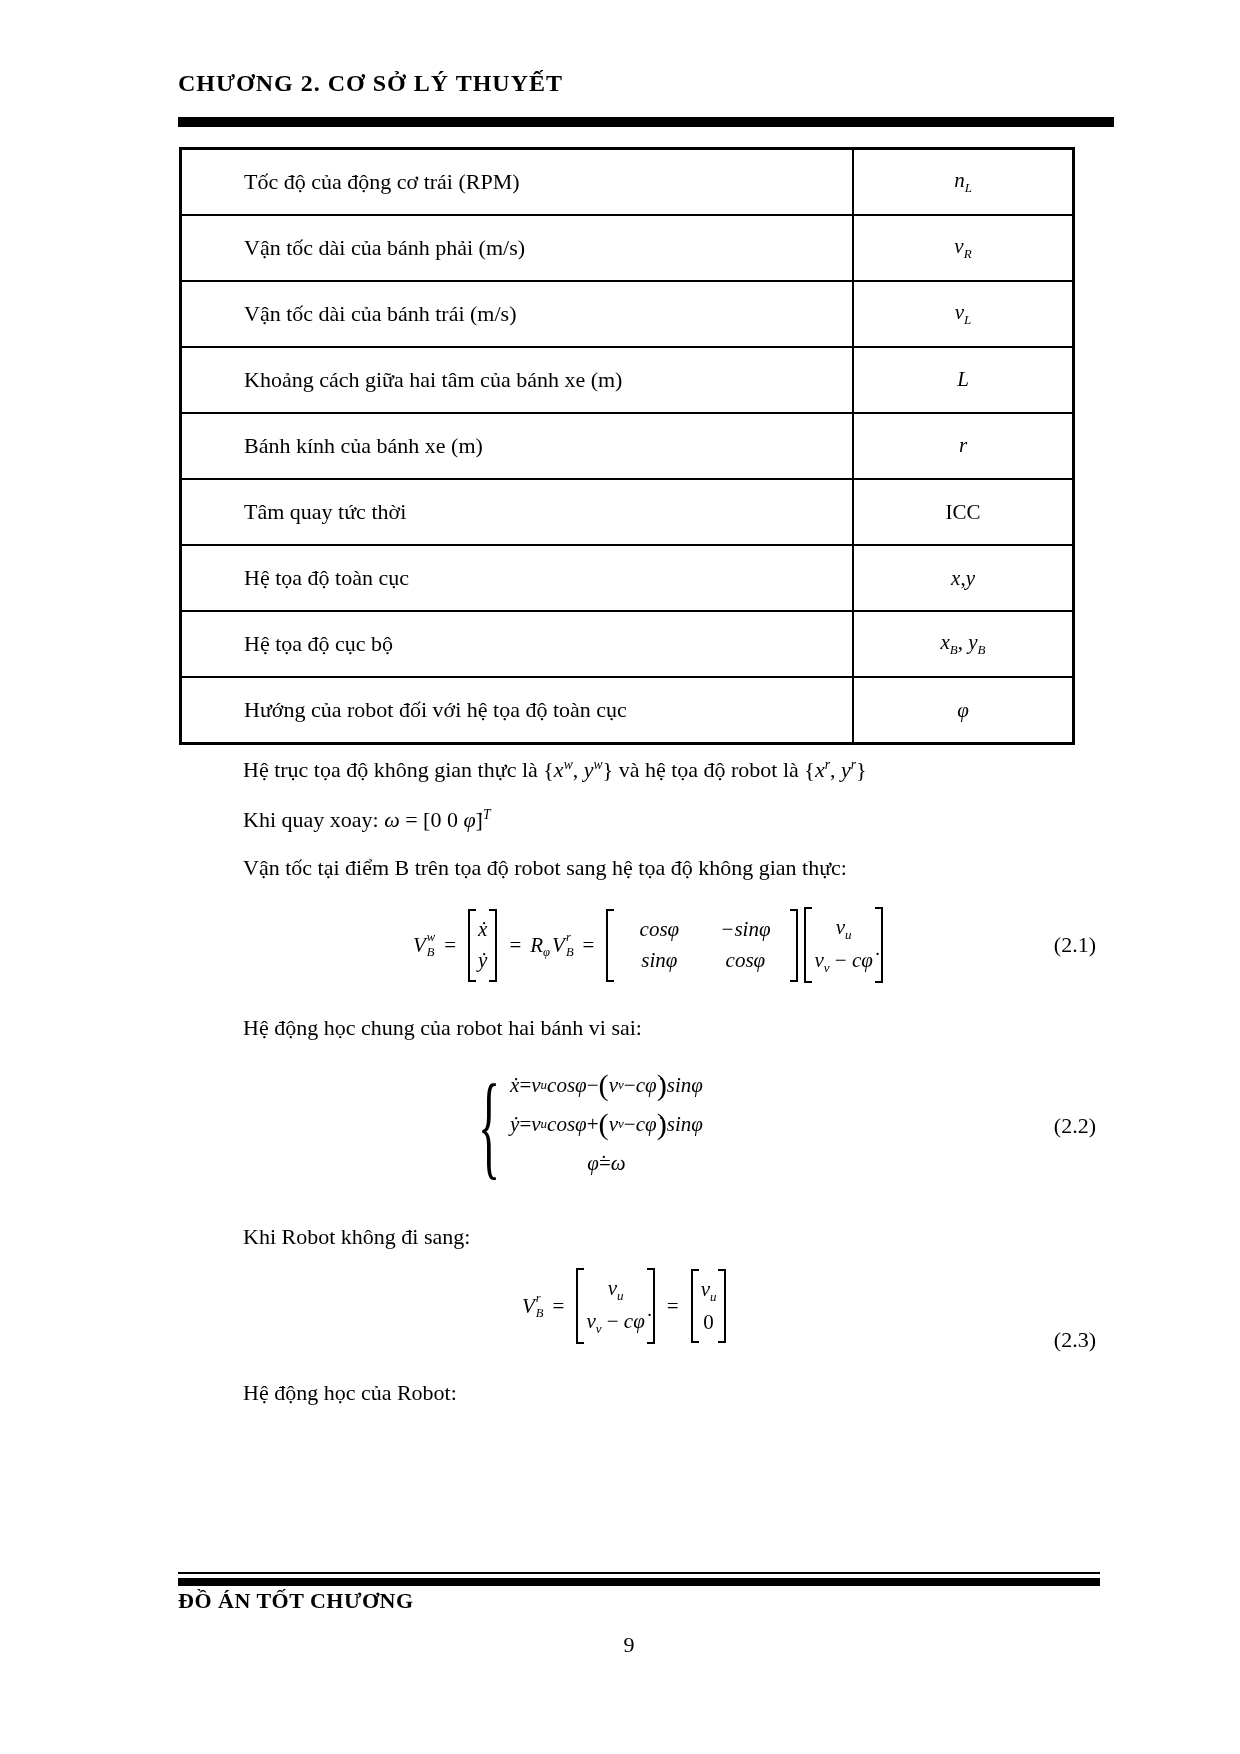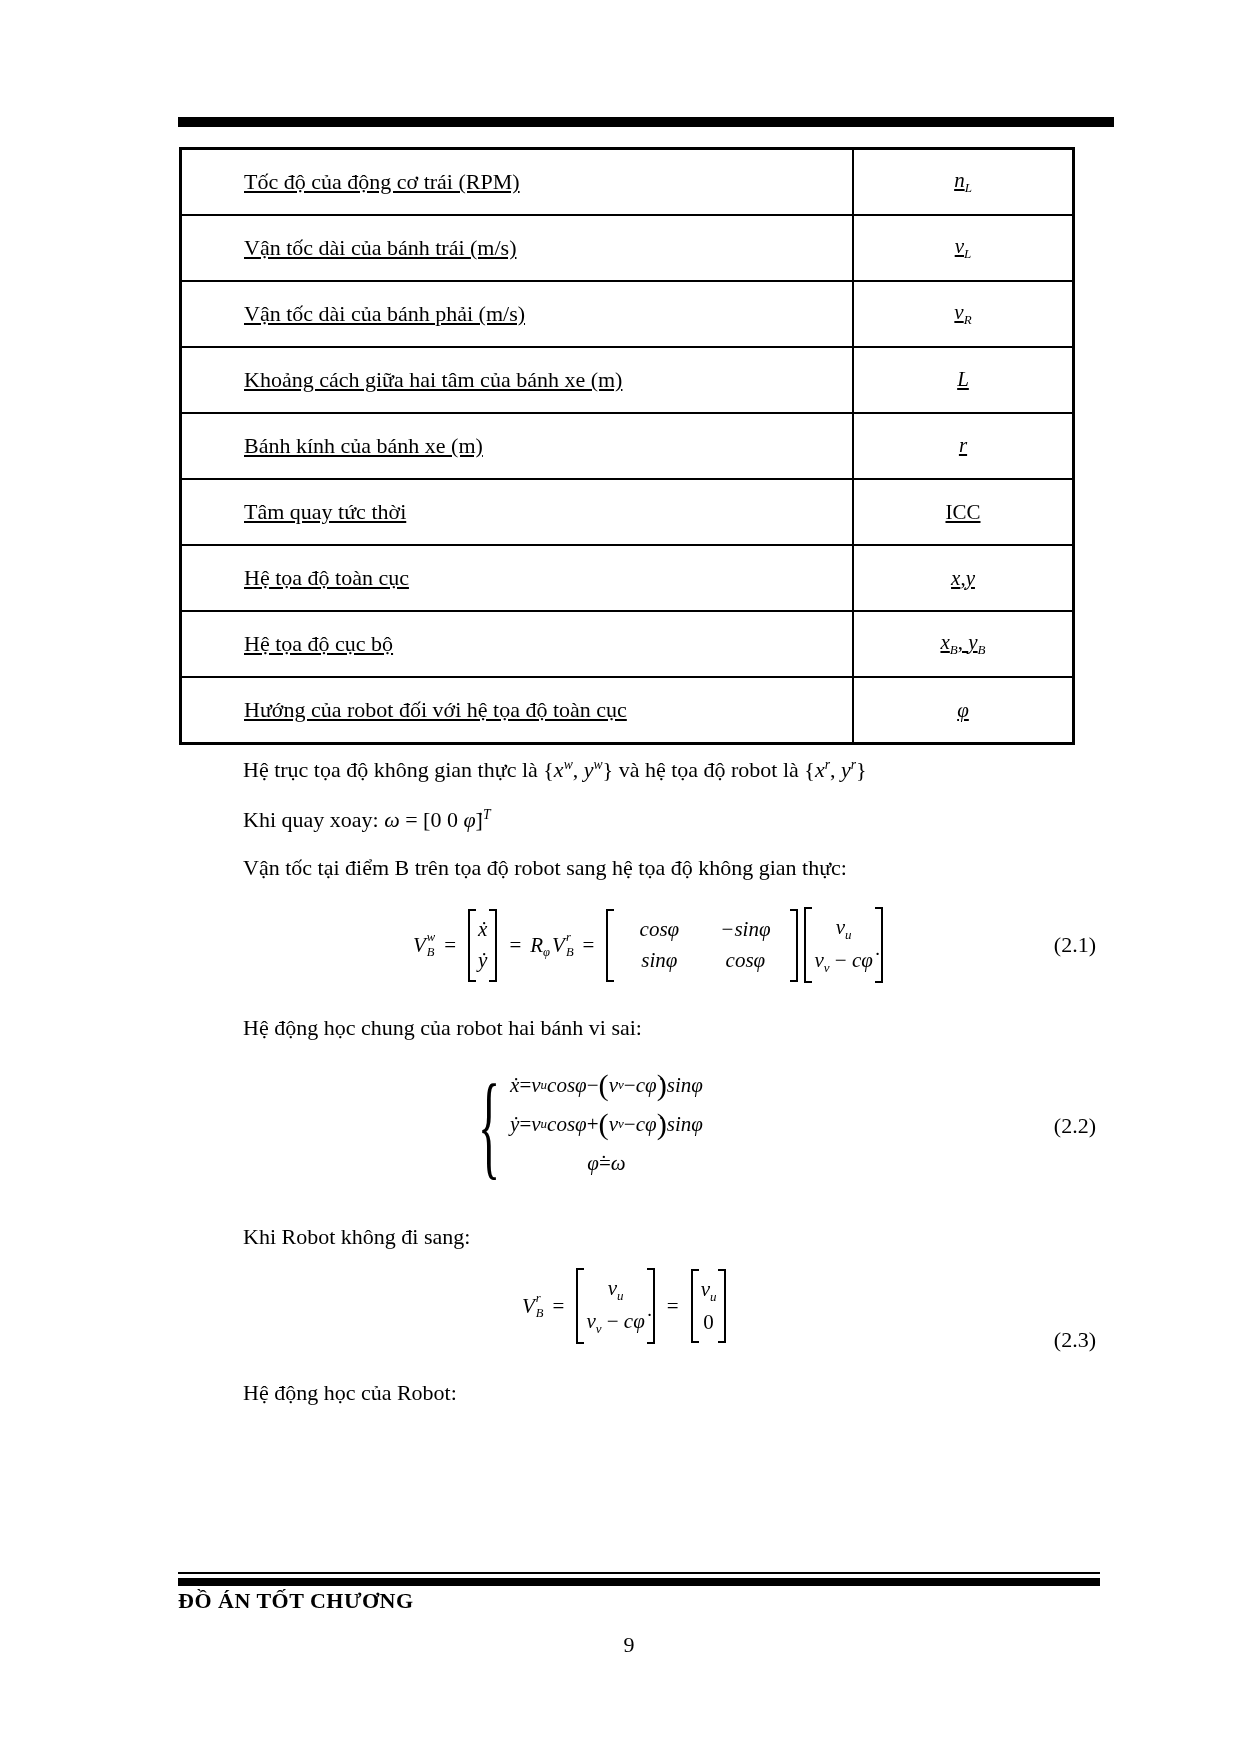--- a/index.html
+++ b/index.html
@@ -6,21 +6,21 @@
   .page{
     position:relative;width:1240px;height:1754px;background:#ffffff;
     font-family:"Liberation Serif","DejaVu Serif",serif;color:#000;
     margin:0 auto;overflow:hidden;
   }
   
   .chapter-title{position:absolute;left:178px;top:70px;font-size:24px;font-weight:bold;letter-spacing:1px;white-space:nowrap;}
   .header-rule{position:absolute;left:178px;top:117px;width:936px;height:10px;background:#000;}
   
   .notation-table{position:absolute;left:179px;top:147px;width:896px;height:598px;border-collapse:collapse;border:3px solid #000;table-layout:fixed;}
-  .notation-table tr{height:66px;text-decoration:underline;}
+  .notation-table tr{height:66px;}
   .notation-table td{border:2px solid #000;font-size:22px;vertical-align:middle;}
   td.t-label{padding-left:62px;}
   td.t-symbol{width:216px;text-align:center;font-style:italic;font-size:21px;}
   
   .para{position:absolute;left:243px;font-size:22px;line-height:30px;white-space:nowrap;}
   .tk-sup{font-size:0.62em;vertical-align:super;font-style:italic;}
   .tk-sub{font-size:0.62em;vertical-align:sub;font-style:italic;}
   .tk-big{font-size:1.45em;font-style:normal;line-height:1;vertical-align:-0.1em;}
   
   .eq-block{position:absolute;display:flex;align-items:center;font-style:italic;font-size:21px;}
@@ -44,35 +44,36 @@
   .footer-thin-rule{position:absolute;left:178px;top:1572px;width:922px;height:2px;background:#000;}
   .footer-thick-rule{position:absolute;left:178px;top:1578px;width:922px;height:8px;background:#000;}
   .footer-label{position:absolute;left:178px;top:1588px;font-size:22px;font-weight:bold;letter-spacing:0.5px;}
   .page-number{position:absolute;left:589px;top:1632px;width:80px;text-align:center;font-size:22px;}
 </style>
 </head>
 <body>
 
 <div class="page">
 
+  <div class="chapter-title">CHƯƠNG 2. CƠ SỞ LÝ THUYẾT</div>
   <div class="header-rule"></div>
 
   <table class="notation-table">
     <tbody>
       <tr>
         <td class="t-label">Tốc độ của động cơ trái (RPM)</td>
         <td class="t-symbol"><span style="font-style: italic;">n</span><span class="tk-sub">L</span></td>
       </tr>
       <tr>
+        <td class="t-label">Vận tốc dài của bánh phải (m/s)</td>
+        <td class="t-symbol"><span style="font-style: italic;">v</span><span class="tk-sub">R</span></td>
+      </tr>
+      <tr>
         <td class="t-label">Vận tốc dài của bánh trái (m/s)</td>
         <td class="t-symbol"><span style="font-style: italic;">v</span><span class="tk-sub">L</span></td>
-      </tr>
-      <tr>
-        <td class="t-label">Vận tốc dài của bánh phải (m/s)</td>
-        <td class="t-symbol"><span style="font-style: italic;">v</span><span class="tk-sub">R</span></td>
       </tr>
       <tr>
         <td class="t-label">Khoảng cách giữa hai tâm của bánh xe (m)</td>
         <td class="t-symbol"><span style="font-style: italic;">L</span></td>
       </tr>
       <tr>
         <td class="t-label">Bánh kính của bánh xe (m)</td>
         <td class="t-symbol"><span style="font-style: italic;">r</span></td>
       </tr>
       <tr>

